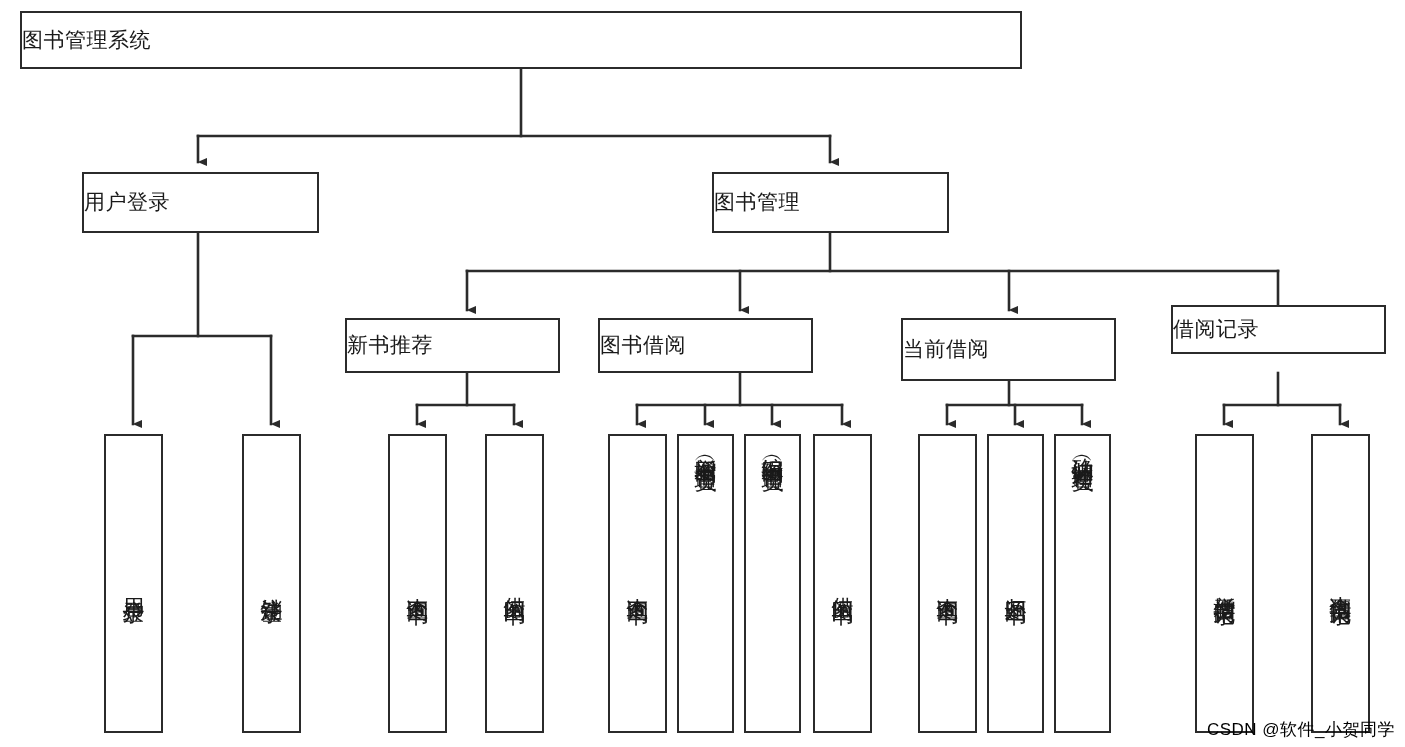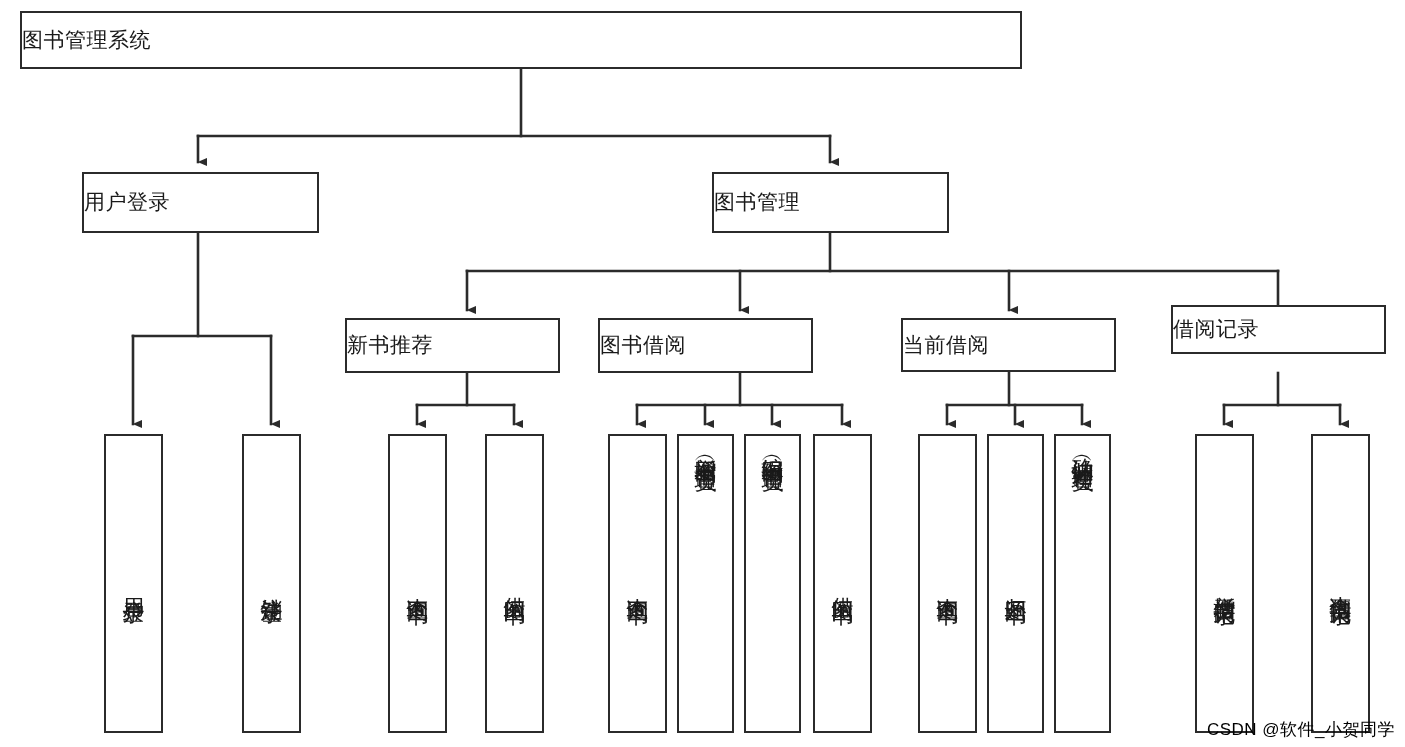--- a/index.html
+++ b/index.html
@@ -140,21 +140,21 @@
   <div class="node-box horiz" style="left:712px; top:172px; width:237px; height:61px;">
     <span class="node-label">图书管理</span>
   </div>
 
   <div class="node-box horiz" style="left:345px; top:318px; width:215px; height:55px;">
     <span class="node-label">新书推荐</span>
   </div>
   <div class="node-box horiz" style="left:598px; top:318px; width:215px; height:55px;">
     <span class="node-label">图书借阅</span>
   </div>
-  <div class="node-box horiz" style="left:901px; top:318px; width:215px; height:54px;">
+  <div class="node-box horiz" style="left:901px; top:318px; width:215px; height:63px;">
     <span class="node-label">当前借阅</span>
   </div>
   <div class="node-box horiz" style="left:1171px; top:305px; width:215px; height:49px;">
     <span class="node-label">借阅记录</span>
   </div>
 
   <div class="node-box vert mid-aligned" style="left:104px; top:434px; width:59px; height:299px;">
     <span class="node-label">用户登录</span>
   </div>
   <div class="node-box vert mid-aligned" style="left:242px; top:434px; width:59px; height:299px;">

